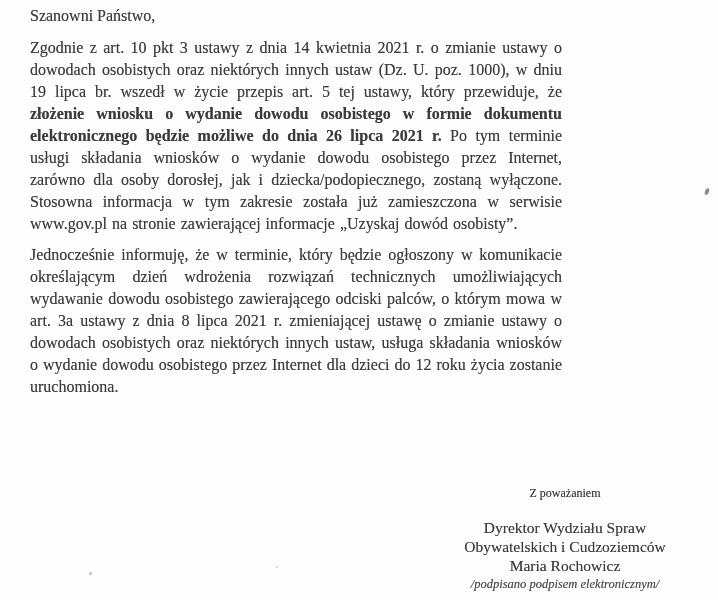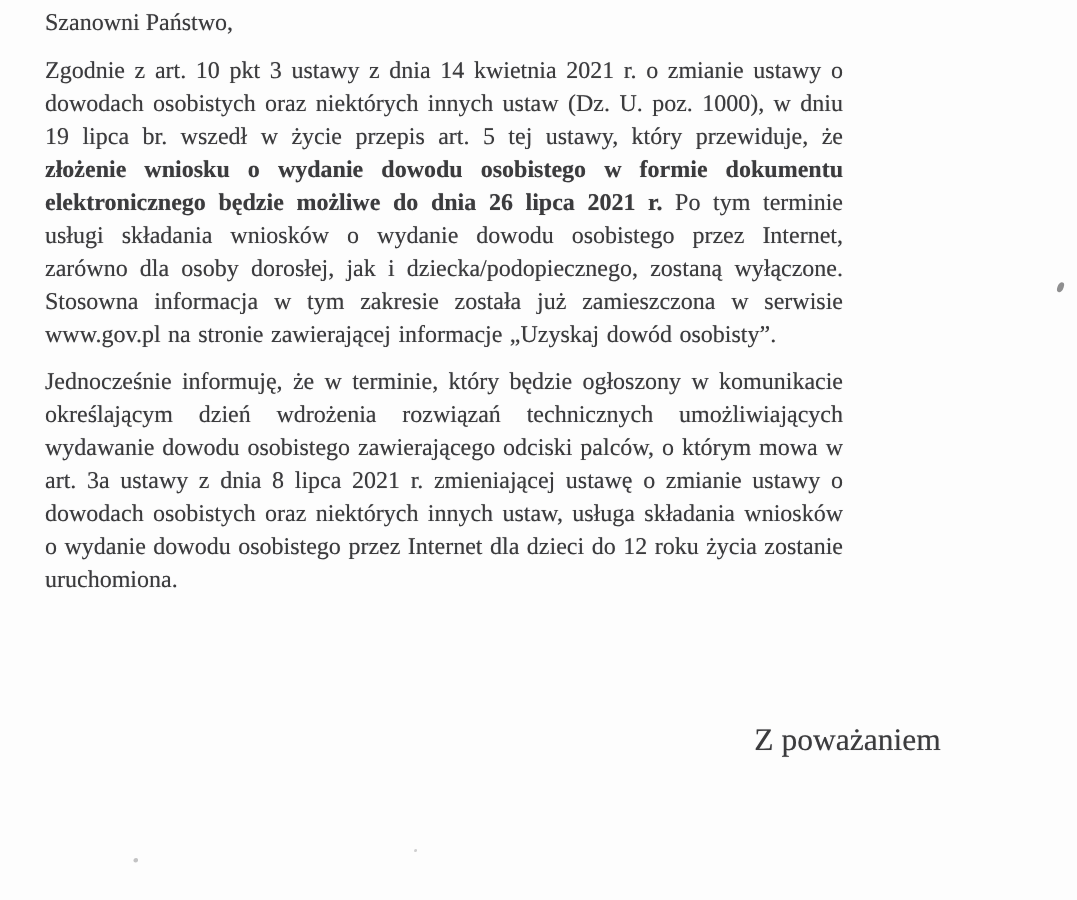--- a/index.html
+++ b/index.html
@@ -39,21 +39,21 @@
   p.body-para .bold {
     font-weight: bold;
   }
   .closing-block {
     margin-top: 84px;
     margin-left: 385px;
     width: 300px;
     text-align: center;
   }
   .closing {
-    font-size: 21px;
+    font-size: 12px;
     line-height: 22px;
     margin: 0;
   }
   .signature-block {
     margin-top: 14px;
     margin-left: 385px;
     width: 300px;
     text-align: center;
   }
   .sig-line {
@@ -86,17 +86,23 @@
 
 
   <p class="body-para"><span>Zgodnie z art. 10 pkt 3 ustawy z dnia 14 kwietnia 2021 r. o zmianie ustawy o dowodach osobistych oraz niektórych innych ustaw (Dz. U. poz. 1000), w dniu 19 lipca br. wszedł w życie przepis art. 5 tej ustawy, który przewiduje, że </span><span class="bold">złożenie wniosku o wydanie dowodu osobistego w formie dokumentu elektronicznego będzie możliwe do dnia 26 lipca 2021 r.</span><span> Po tym terminie usługi składania wniosków o wydanie dowodu osobistego przez Internet, zarówno dla osoby dorosłej, jak i dziecka/podopiecznego, zostaną wyłączone. Stosowna informacja w tym zakresie została już zamieszczona w serwisie www.gov.pl na stronie zawierającej informacje „Uzyskaj dowód osobisty”.</span></p>
 
   <p class="body-para"><span>Jednocześnie informuję, że w terminie, który będzie ogłoszony w komunikacie określającym dzień wdrożenia rozwiązań technicznych umożliwiających wydawanie dowodu osobistego zawierającego odciski palców, o którym mowa w art. 3a ustawy z dnia 8 lipca 2021 r. zmieniającej ustawę o zmianie ustawy o dowodach osobistych oraz niektórych innych ustaw, usługa składania wniosków o wydanie dowodu osobistego przez Internet dla dzieci do 12 roku życia zostanie uruchomiona.</span></p>
 
   <div class="closing-block">
     <p class="closing">Z poważaniem</p>
   </div>
 
+  <div class="signature-block">
+    <p class="sig-line">Dyrektor Wydziału Spraw</p>
+    <p class="sig-line">Obywatelskich i Cudzoziemców</p>
+    <p class="sig-line">Maria Rochowicz</p>
+    <p class="sig-note">/podpisano podpisem elektronicznym/</p>
+  </div>
 
   <span class="speck speck-1"></span>
   <span class="speck speck-2"></span>
   <span class="speck speck-3"></span>
 </div>
 
 </body></html>

